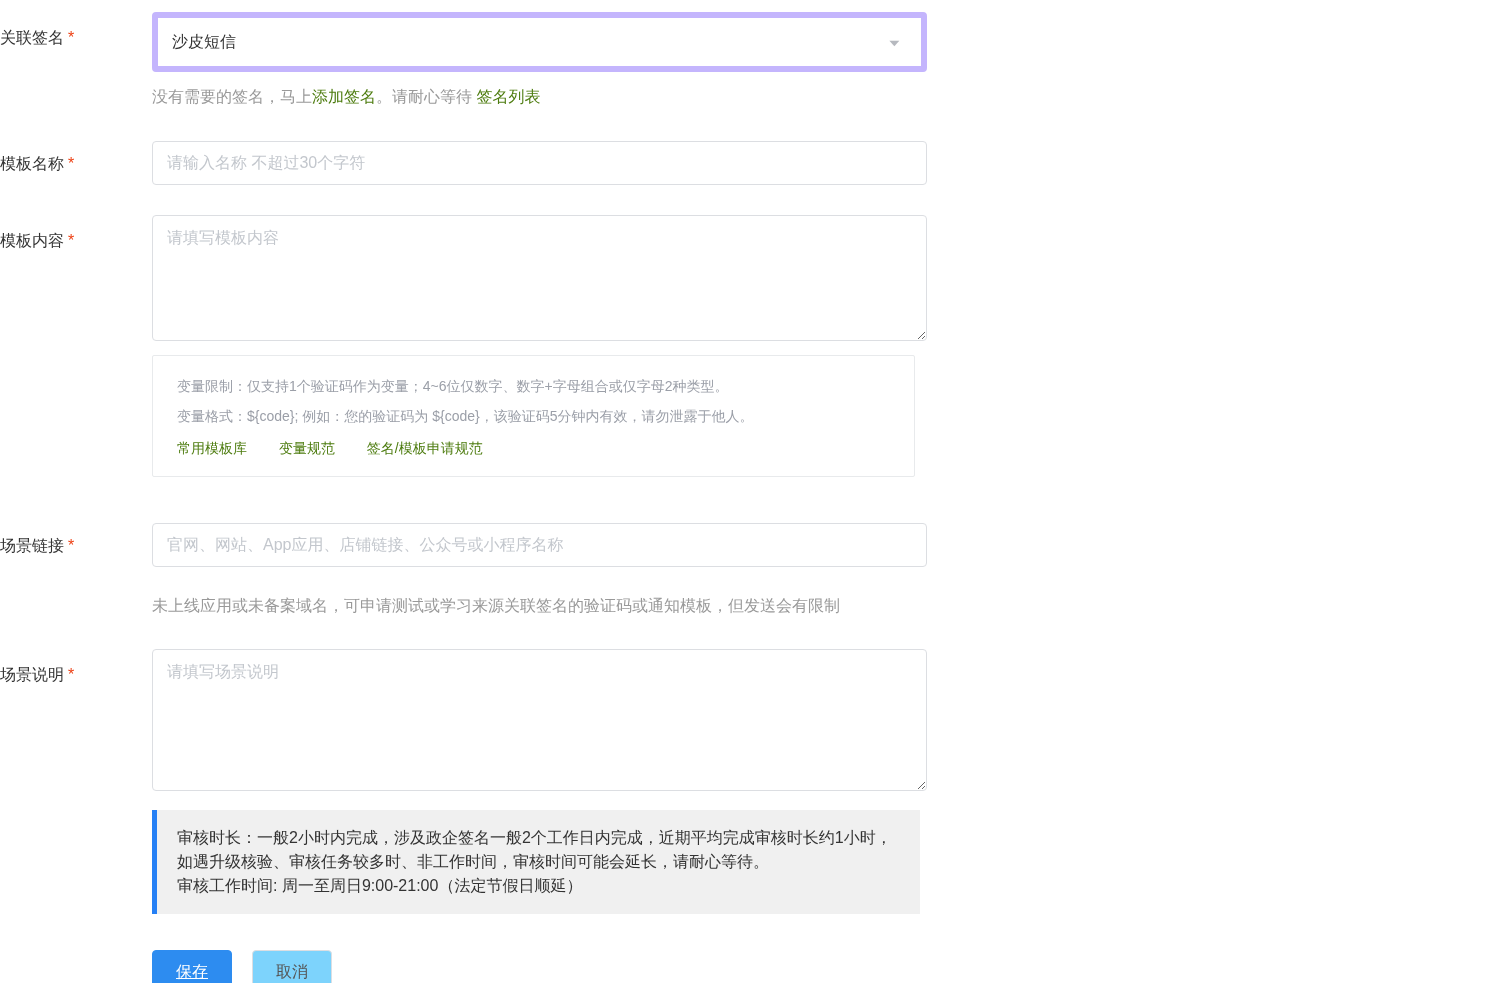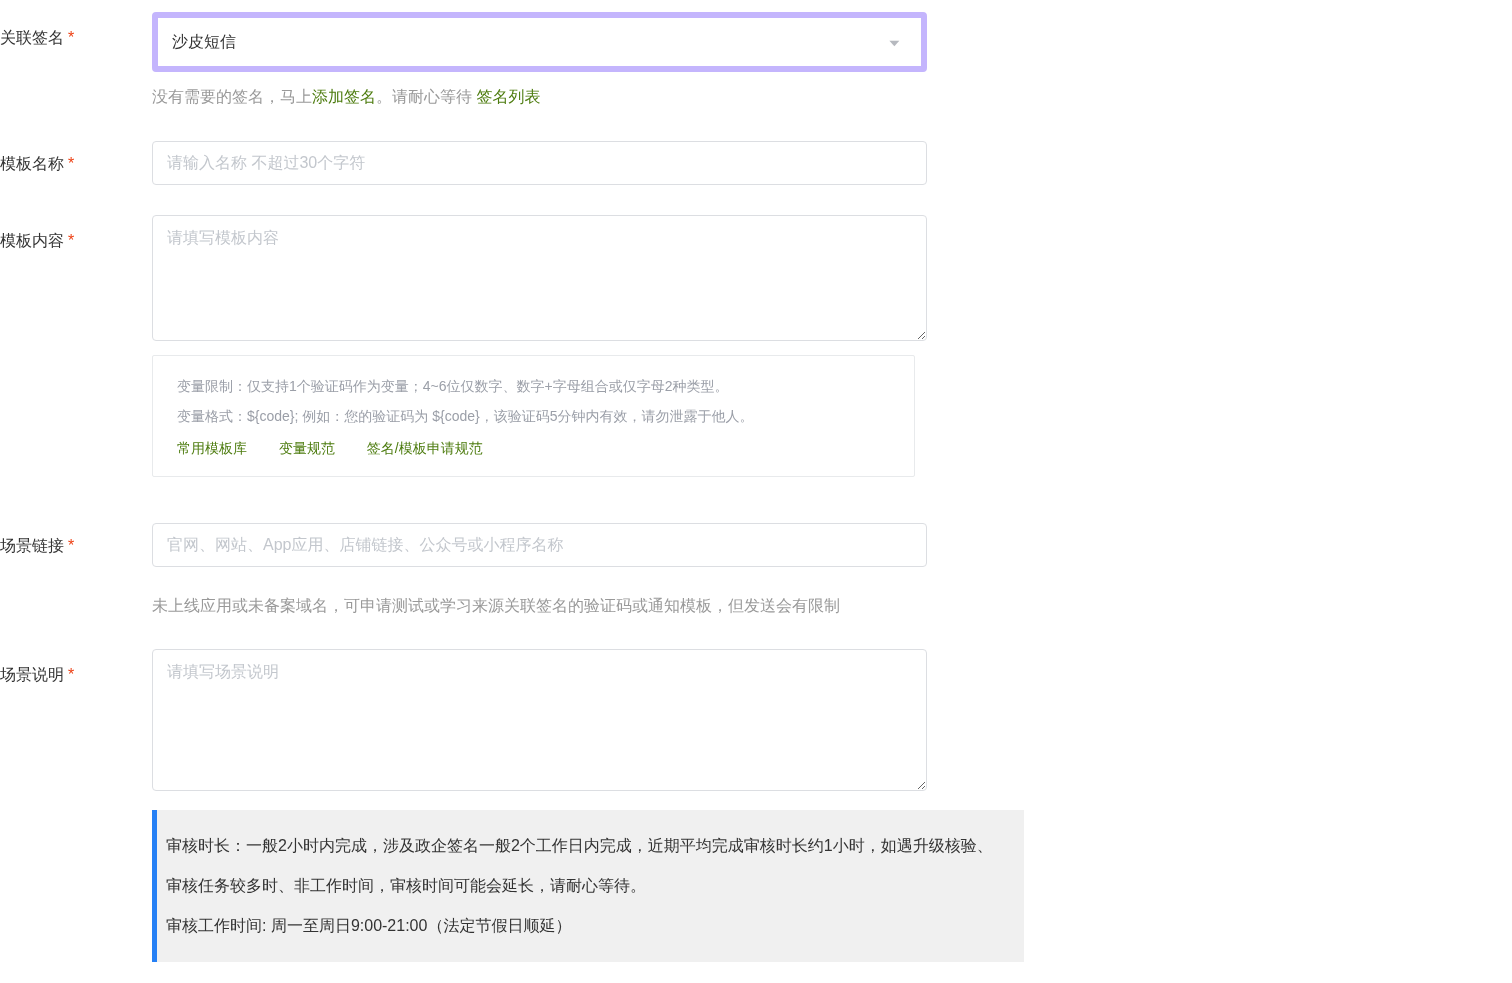--- a/index.html
+++ b/index.html
@@ -91,27 +91,27 @@
     font-size: 14px;
     line-height: 30px;
     margin-bottom: 46px;
   }
   .tips-links { margin-top: 2px; }
   .tips-links a { margin-right: 28px; }
 
   
   .note-box {
     margin-top: 19px;
-    width: 872px;
+    width: 768px;
     background: #f0f0f0;
     border-left: 5px solid #2680f5;
-    padding: 16px 22px 16px 9px;
-    color: #333;
-    font-size: 16px;
-    line-height: 40px;
+    padding: 16px 22px 16px 20px;
+    color: #333;
+    font-size: 16px;
+    line-height: 24px;
   }
 
   
   .btn-row { margin-top: 36px; display: flex; }
   .btn {
     height: 44px; min-width: 80px;
     border-radius: 4px;
     font-size: 16px;
     font-family: inherit;
     cursor: pointer;

